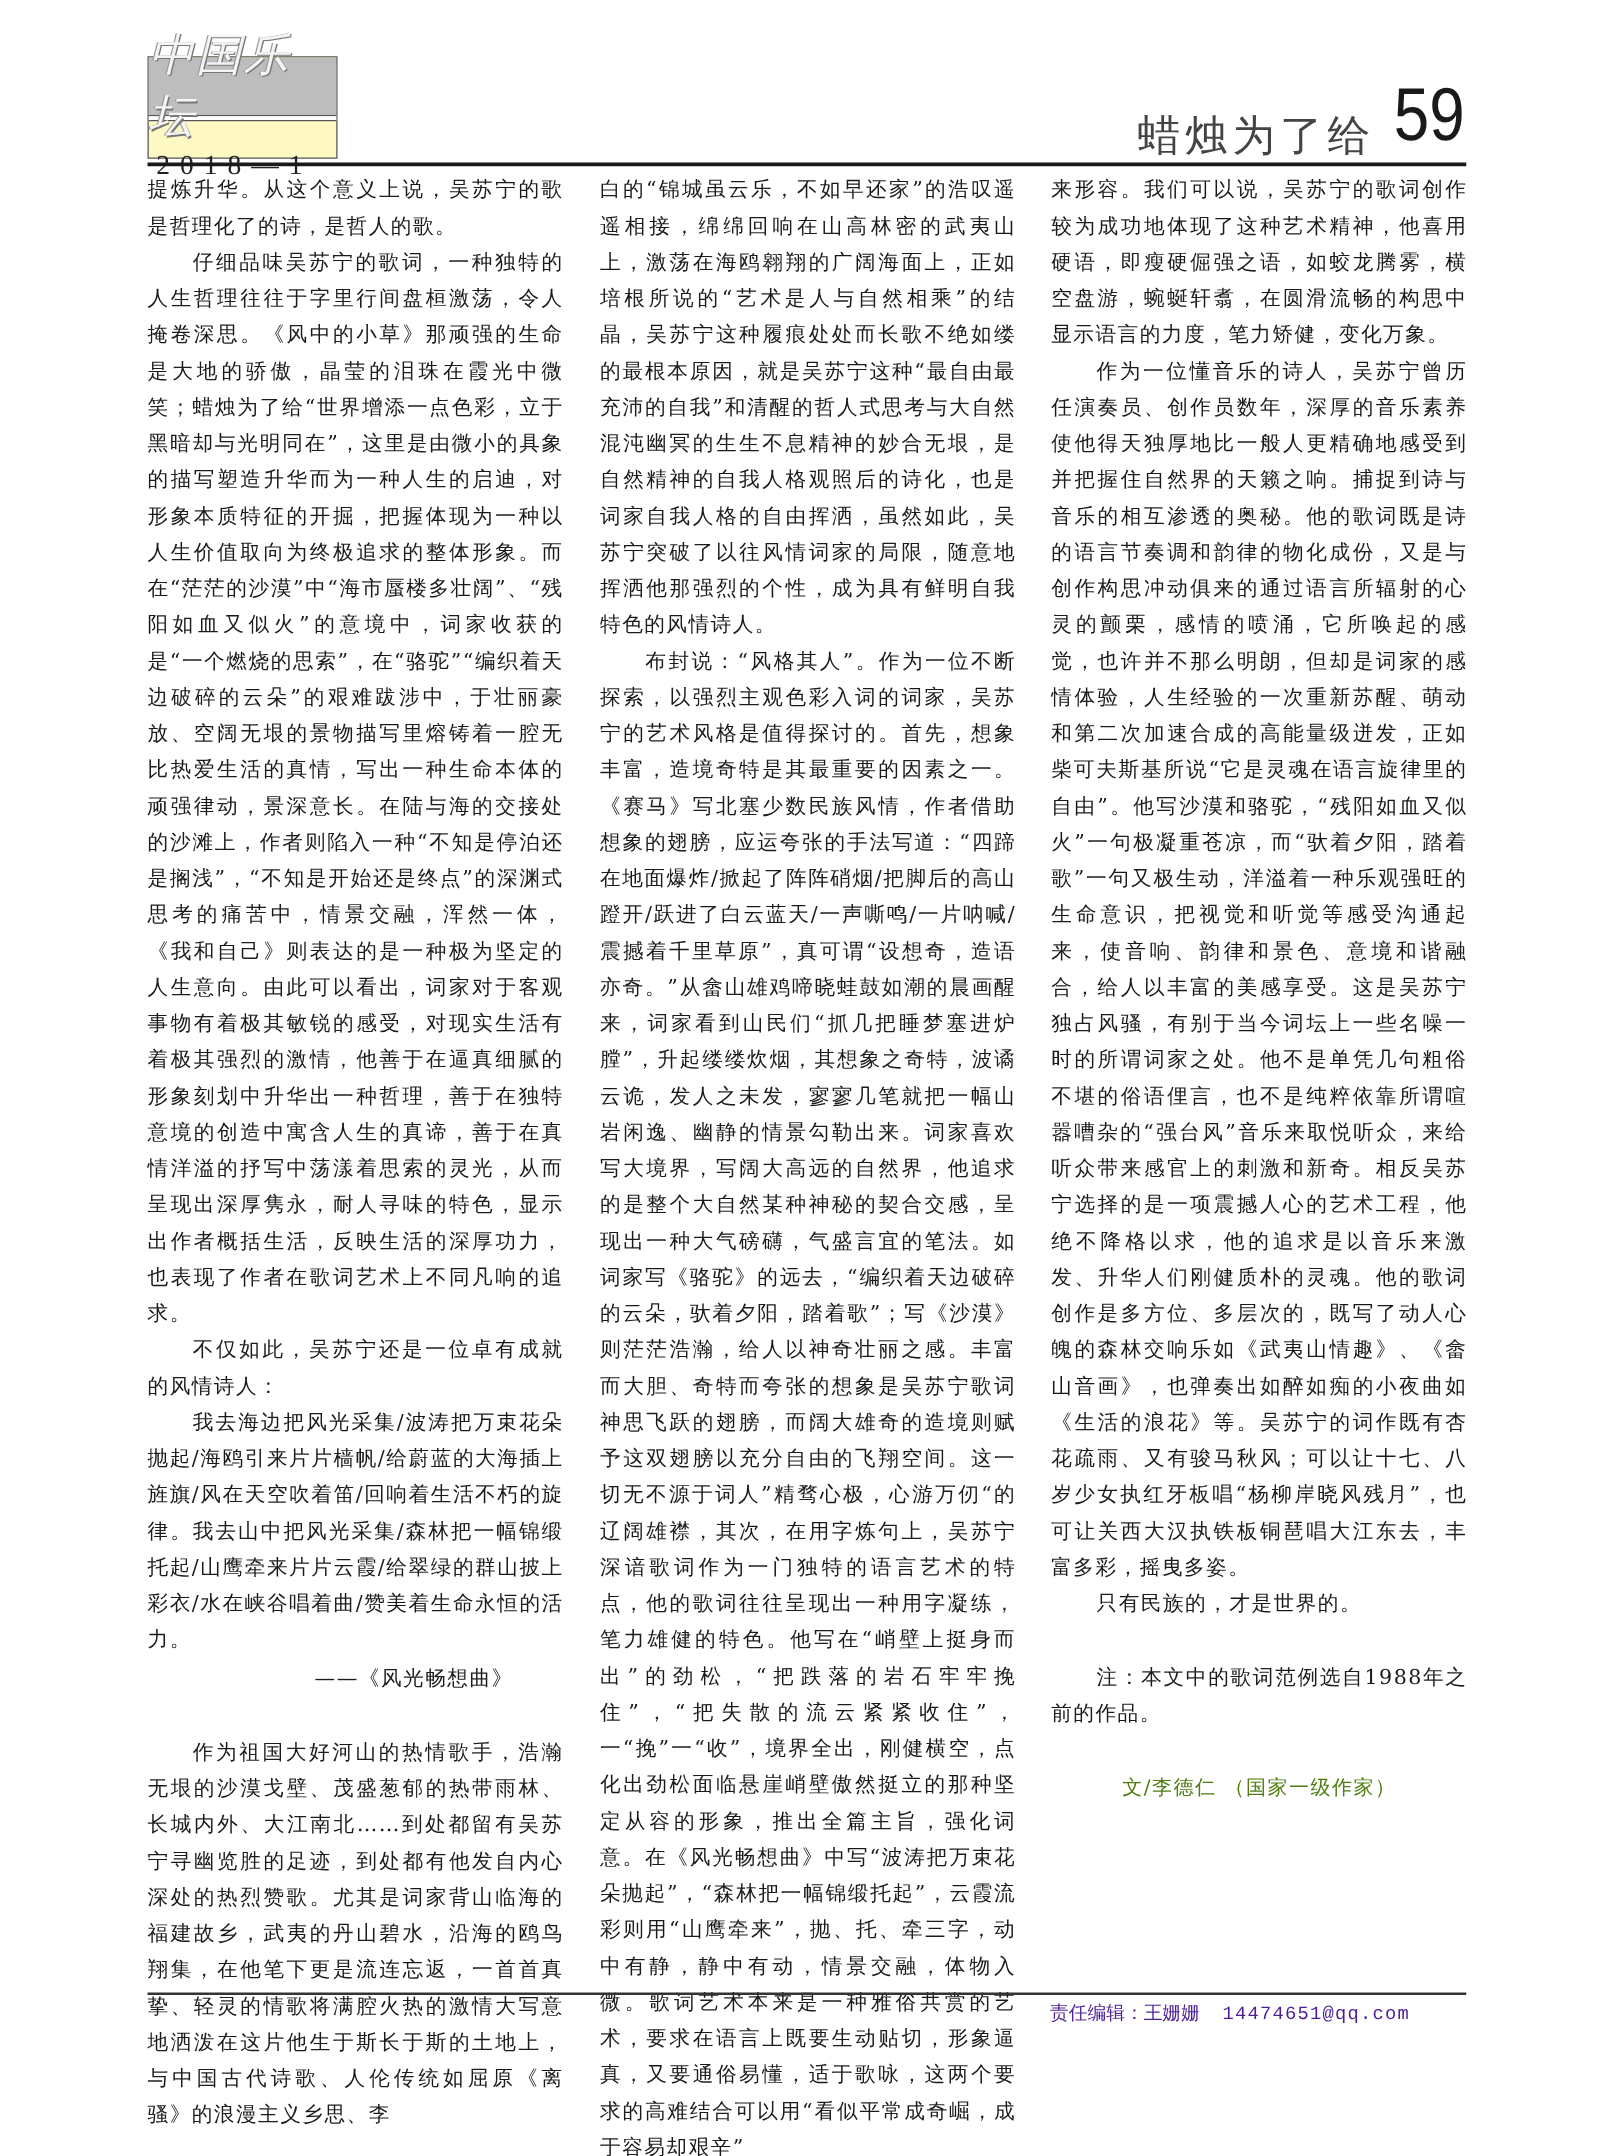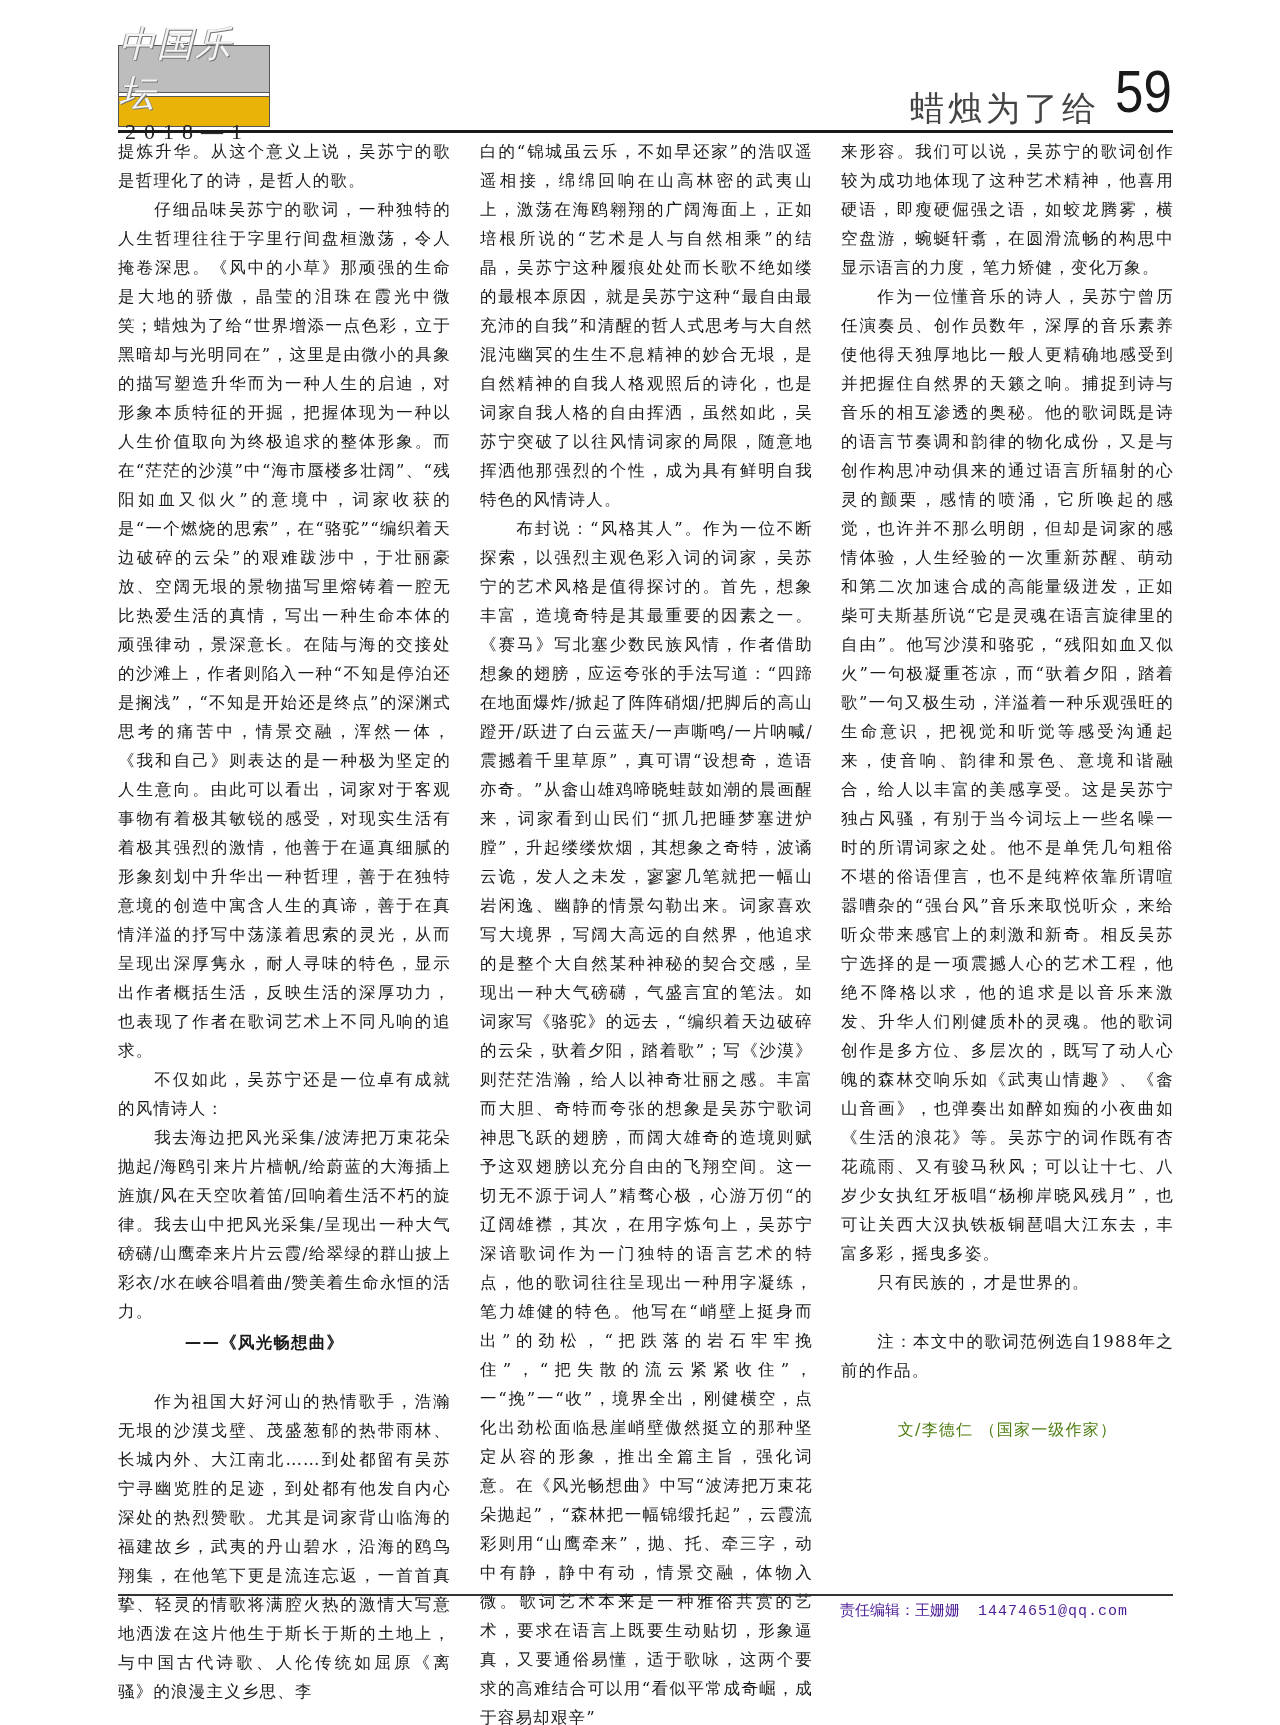--- a/index.html
+++ b/index.html
@@ -2,21 +2,21 @@
 <html><head>
 <meta charset="utf-8">
 <style>
   html, body { margin: 0; padding: 0; background: #ffffff; }
   body {
     width: 1280px; height: 1725px; position: relative; overflow: hidden;
     font-family: "DejaVu Serif", "Liberation Serif", serif; color: #1a1a1a;
   }
   .logo-box {
     position: absolute; left: 118px; top: 45px; width: 150px; height: 80px;
-    border: 1px solid #555; background: #eab308;
+    border: 1px solid #555; background: #fef9c3;
   }
   .logo-top {
     height: 46px; background: #bdbdbd; border-bottom: 1px solid #555;
     display: flex; align-items: center; justify-content: center;
     font-family: "DejaVu Serif", serif; font-style: italic; font-size: 36px;
     color: #f4f4f4; letter-spacing: 2px;
     text-shadow: 1px 1px 0 #777, -1px 0 0 #999;
   }
   .logo-sep { height: 3px; background: #fff; border-bottom: 1px solid #555; }
   .logo-bottom {
@@ -37,21 +37,21 @@
 
   .col {
     position: absolute; top: 137px; width: 333px;
     font-size: 16.5px; line-height: 29px; text-align: justify; letter-spacing: 1.2px;
   }
   .col1 { left: 118px; }
   .col2 { left: 480px; }
   .col3 { left: 841px; }
   .col p { margin: 0; }
   .indent { text-indent: 2.2em; }
-  .attrib { text-align: center; padding-right: 40px; margin-top: 2px !important; font-weight: bold; }
+  .attrib { text-align: right; padding-right: 40px; margin-top: 2px !important; }
   .gap { height: 30px; }
   .byline {
     text-align: center; font-family: "DejaVu Sans", sans-serif; font-size: 16px; color: #4d7c0f;
   }
   .footer {
     position: absolute; left: 840px; top: 1601px;
     font-size: 15px; color: #4c1d95; font-family: "DejaVu Serif", serif;
   }
   .footer .mail { font-family: "Liberation Mono", monospace; margin-left: 18px; letter-spacing: 1px; }
 </style>
@@ -65,21 +65,21 @@
 </div>
 
 <div class="section-title">蜡烛为了给</div>
 <div class="page-num">59</div>
 <div class="top-rule"></div>
 
 <div class="col col1">
   <p>提炼升华。从这个意义上说，吴苏宁的歌是哲理化了的诗，是哲人的歌。</p>
   <p class="indent">仔细品味吴苏宁的歌词，一种独特的人生哲理往往于字里行间盘桓激荡，令人掩卷深思。《风中的小草》那顽强的生命是大地的骄傲，晶莹的泪珠在霞光中微笑；蜡烛为了给“世界增添一点色彩，立于黑暗却与光明同在”，这里是由微小的具象的描写塑造升华而为一种人生的启迪，对形象本质特征的开掘，把握体现为一种以人生价值取向为终极追求的整体形象。而在“茫茫的沙漠”中“海市蜃楼多壮阔”、“残阳如血又似火”的意境中，词家收获的是“一个燃烧的思索”，在“骆驼”“编织着天边破碎的云朵”的艰难跋涉中，于壮丽豪放、空阔无垠的景物描写里熔铸着一腔无比热爱生活的真情，写出一种生命本体的顽强律动，景深意长。在陆与海的交接处的沙滩上，作者则陷入一种“不知是停泊还是搁浅”，“不知是开始还是终点”的深渊式思考的痛苦中，情景交融，浑然一体，《我和自己》则表达的是一种极为坚定的人生意向。由此可以看出，词家对于客观事物有着极其敏锐的感受，对现实生活有着极其强烈的激情，他善于在逼真细腻的形象刻划中升华出一种哲理，善于在独特意境的创造中寓含人生的真谛，善于在真情洋溢的抒写中荡漾着思索的灵光，从而呈现出深厚隽永，耐人寻味的特色，显示出作者概括生活，反映生活的深厚功力，也表现了作者在歌词艺术上不同凡响的追求。</p>
   <p class="indent">不仅如此，吴苏宁还是一位卓有成就的风情诗人：</p>
-  <p class="indent">我去海边把风光采集/波涛把万束花朵抛起/海鸥引来片片樯帆/给蔚蓝的大海插上旌旗/风在天空吹着笛/回响着生活不朽的旋律。我去山中把风光采集/呈现出一种大气磅礴/山鹰牵来片片云霞/给翠绿的群山披上彩衣/水在峡谷唱着曲/赞美着生命永恒的活力。</p>
+  <p class="indent">我去海边把风光采集/波涛把万束花朵抛起/海鸥引来片片樯帆/给蔚蓝的大海插上旌旗/风在天空吹着笛/回响着生活不朽的旋律。我去山中把风光采集/森林把一幅锦缎托起/山鹰牵来片片云霞/给翠绿的群山披上彩衣/水在峡谷唱着曲/赞美着生命永恒的活力。</p>
   <p class="attrib">——《风光畅想曲》</p>
   <div class="gap"></div>
   <p class="indent">作为祖国大好河山的热情歌手，浩瀚无垠的沙漠戈壁、茂盛葱郁的热带雨林、长城内外、大江南北……到处都留有吴苏宁寻幽览胜的足迹，到处都有他发自内心深处的热烈赞歌。尤其是词家背山临海的福建故乡，武夷的丹山碧水，沿海的鸥鸟翔集，在他笔下更是流连忘返，一首首真挚、轻灵的情歌将满腔火热的激情大写意地洒泼在这片他生于斯长于斯的土地上，与中国古代诗歌、人伦传统如屈原《离骚》的浪漫主义乡思、李</p>
 </div>
 
 <div class="col col2">
   <p>白的“锦城虽云乐，不如早还家”的浩叹遥遥相接，绵绵回响在山高林密的武夷山上，激荡在海鸥翱翔的广阔海面上，正如培根所说的“艺术是人与自然相乘”的结晶，吴苏宁这种履痕处处而长歌不绝如缕的最根本原因，就是吴苏宁这种“最自由最充沛的自我”和清醒的哲人式思考与大自然混沌幽冥的生生不息精神的妙合无垠，是自然精神的自我人格观照后的诗化，也是词家自我人格的自由挥洒，虽然如此，吴苏宁突破了以往风情词家的局限，随意地挥洒他那强烈的个性，成为具有鲜明自我特色的风情诗人。</p>
   <p class="indent">布封说：“风格其人”。作为一位不断探索，以强烈主观色彩入词的词家，吴苏宁的艺术风格是值得探讨的。首先，想象丰富，造境奇特是其最重要的因素之一。《赛马》写北塞少数民族风情，作者借助想象的翅膀，应运夸张的手法写道：“四蹄在地面爆炸/掀起了阵阵硝烟/把脚后的高山蹬开/跃进了白云蓝天/一声嘶鸣/一片呐喊/震撼着千里草原”，真可谓“设想奇，造语亦奇。”从畲山雄鸡啼晓蛙鼓如潮的晨画醒来，词家看到山民们“抓几把睡梦塞进炉膛”，升起缕缕炊烟，其想象之奇特，波谲云诡，发人之未发，寥寥几笔就把一幅山岩闲逸、幽静的情景勾勒出来。词家喜欢写大境界，写阔大高远的自然界，他追求的是整个大自然某种神秘的契合交感，呈现出一种大气磅礴，气盛言宜的笔法。如词家写《骆驼》的远去，“编织着天边破碎的云朵，驮着夕阳，踏着歌”；写《沙漠》则茫茫浩瀚，给人以神奇壮丽之感。丰富而大胆、奇特而夸张的想象是吴苏宁歌词神思飞跃的翅膀，而阔大雄奇的造境则赋予这双翅膀以充分自由的飞翔空间。这一切无不源于词人”精骛心极，心游万仞“的辽阔雄襟，其次，在用字炼句上，吴苏宁深谙歌词作为一门独特的语言艺术的特点，他的歌词往往呈现出一种用字凝练，笔力雄健的特色。他写在“峭壁上挺身而出”的劲松，“把跌落的岩石牢牢挽住”，“把失散的流云紧紧收住”，一“挽”一“收”，境界全出，刚健横空，点化出劲松面临悬崖峭壁傲然挺立的那种坚定从容的形象，推出全篇主旨，强化词意。在《风光畅想曲》中写“波涛把万束花朵抛起”，“森林把一幅锦缎托起”，云霞流彩则用“山鹰牵来”，抛、托、牵三字，动中有静，静中有动，情景交融，体物入微。歌词艺术本来是一种雅俗共赏的艺术，要求在语言上既要生动贴切，形象逼真，又要通俗易懂，适于歌咏，这两个要求的高难结合可以用“看似平常成奇崛，成于容易却艰辛”</p>
 </div>
 

